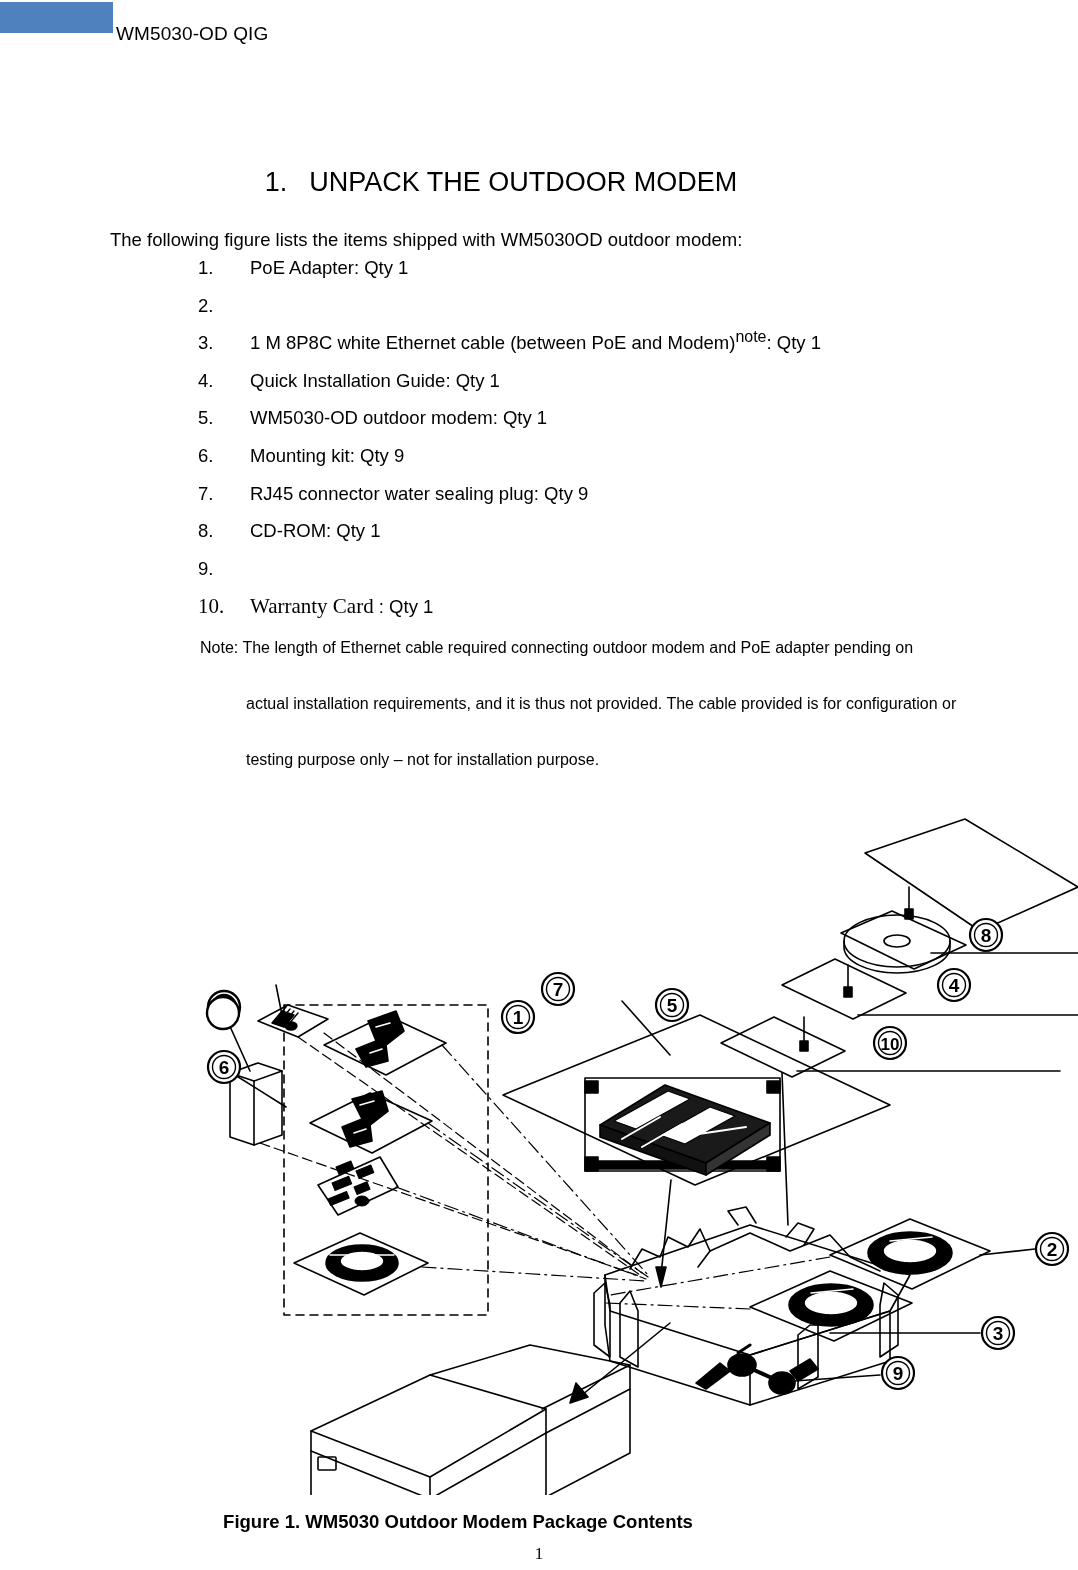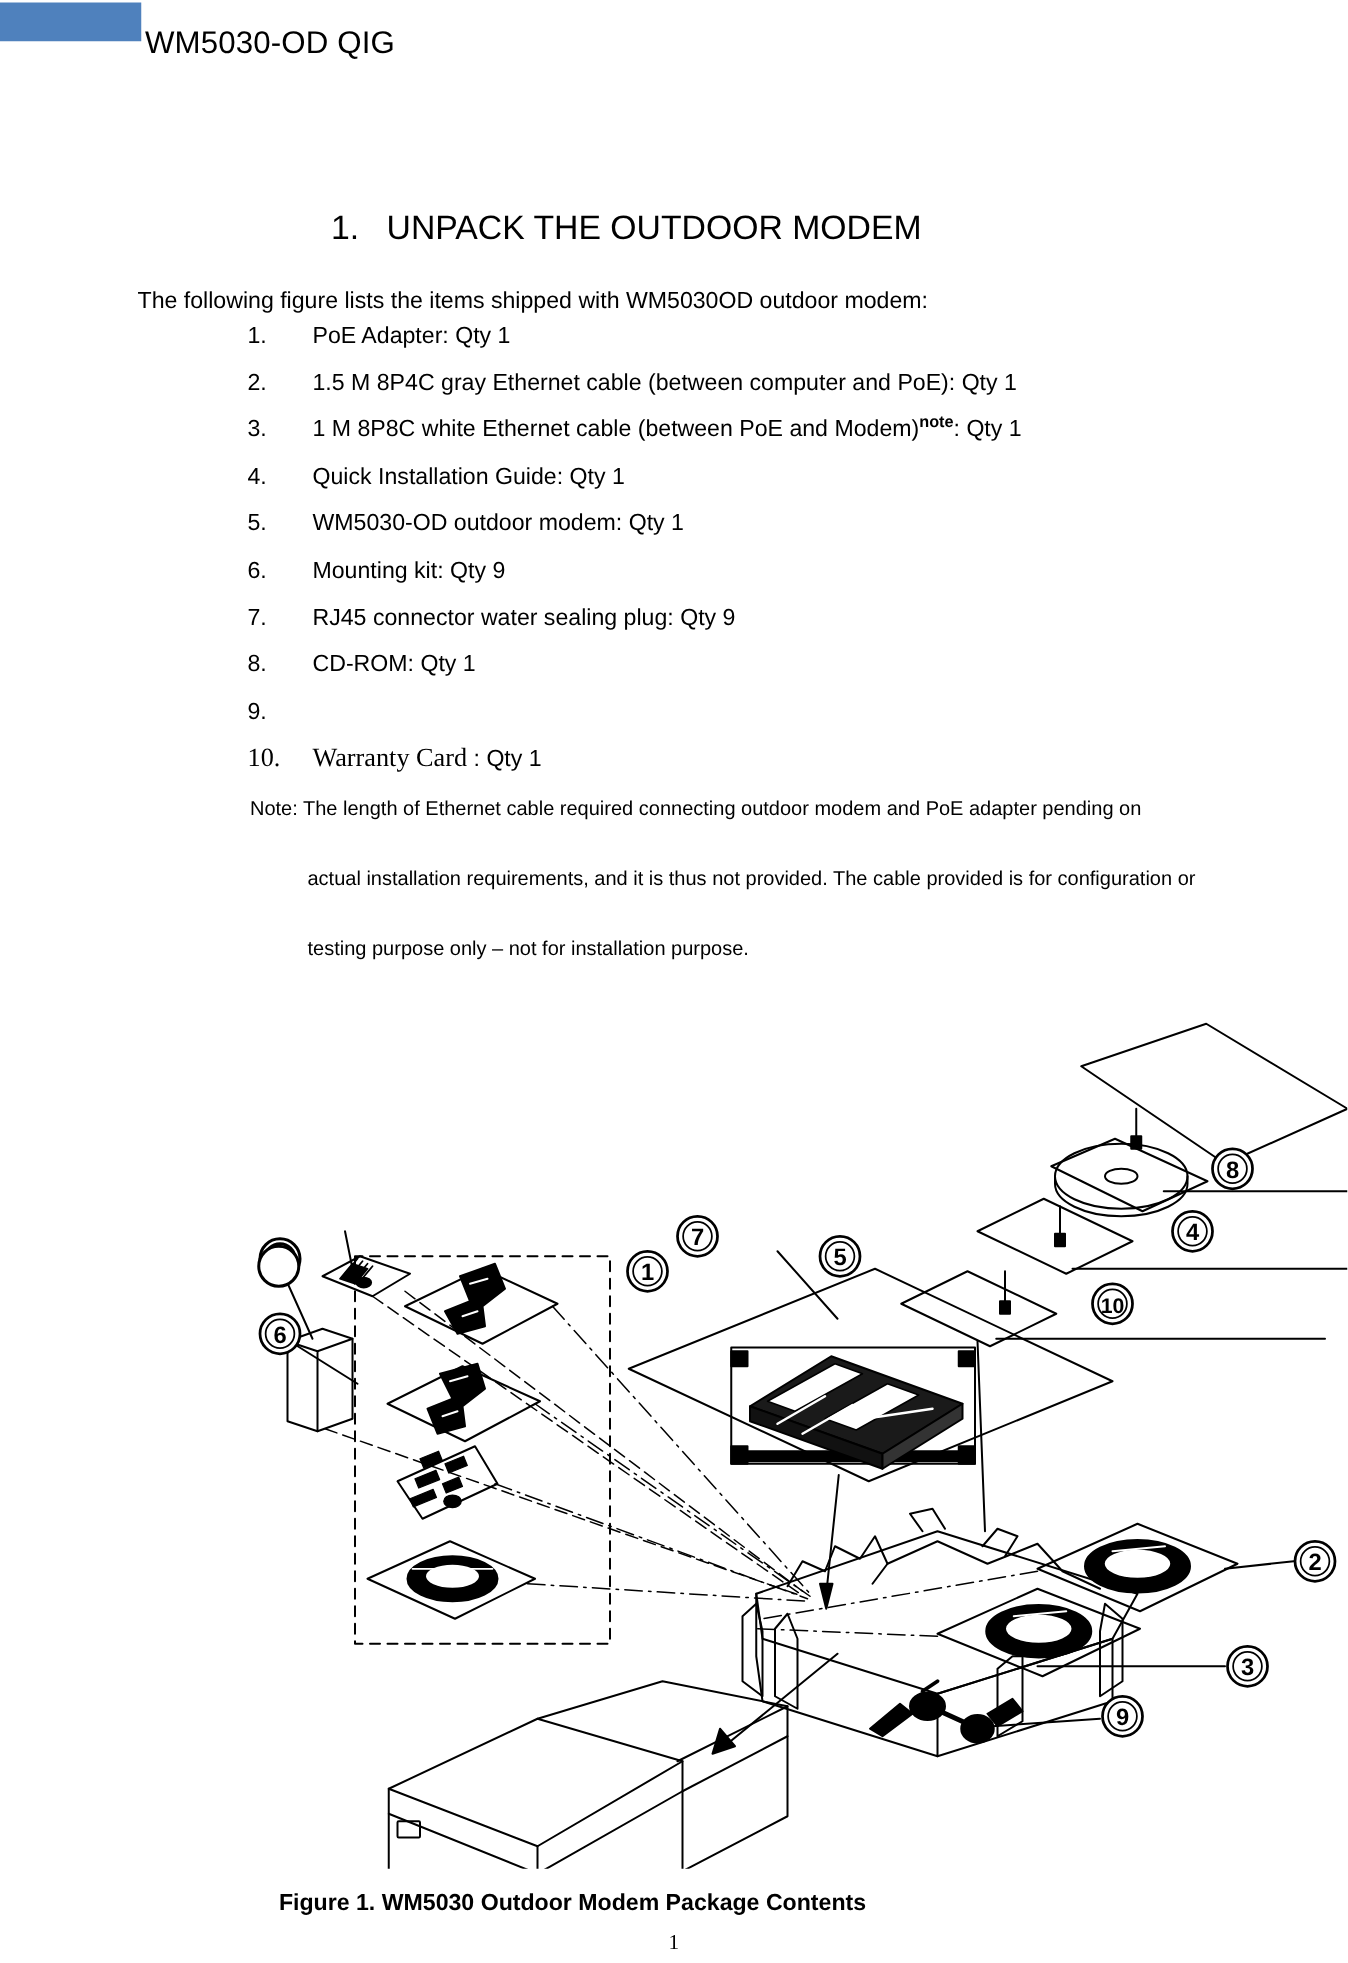--- a/index.html
+++ b/index.html
@@ -24,21 +24,21 @@
     left: 0;
     top: 2px;
     width: 113px;
     height: 31px;
     background: #4f81bd;
   }
   #header-title {
     position: absolute;
     left: 116px;
     top: 23px;
-    font-size: 25px;
+    font-size: 19px;
     line-height: 22px;
     letter-spacing: 0.1px;
     white-space: nowrap;
   }
 
   
   #section-heading {
     position: absolute;
     left: 0;
     top: 148px;
@@ -90,24 +90,23 @@
   #contents-list .li.serif,
   #contents-list .li.serif .idx {
     font-family: "Liberation Serif", serif;
     font-size: 21px;
   }
   #contents-list .li.serif .txt .sans-tail {
     font-family: "Liberation Sans", sans-serif;
     font-size: 18.5px;
   }
   sup.note-sup {
-    font-size: 13px;
+    font-size: 16px;
     vertical-align: super;
     line-height: 0;
-    font-weight: bold;
   }
 
   
   #note-block {
     position: absolute;
     left: 200px;
     top: 638px;
     width: 880px;
     font-size: 16px;
     line-height: 19px;
@@ -168,21 +167,20 @@
 
 <div id="contents-list">
 
   <div class="li">
     <span class="idx">1.</span>
     <span class="txt">PoE Adapter: Qty 1</span>
   </div>
 
   <div class="li">
     <span class="idx">2.</span>
-    <span class="txt">1.5 M 8P4C gray Ethernet cable (between computer and PoE): Qty 1</span>
   </div>
 
   <div class="li">
     <span class="idx">3.</span>
     <span class="txt"><span>1 M 8P8C white Ethernet cable (between PoE and Modem)</span><sup class="note-sup">note</sup><span>: Qty 1</span></span>
   </div>
 
   <div class="li">
     <span class="idx">4.</span>
     <span class="txt">Quick Installation Guide: Qty 1</span>

